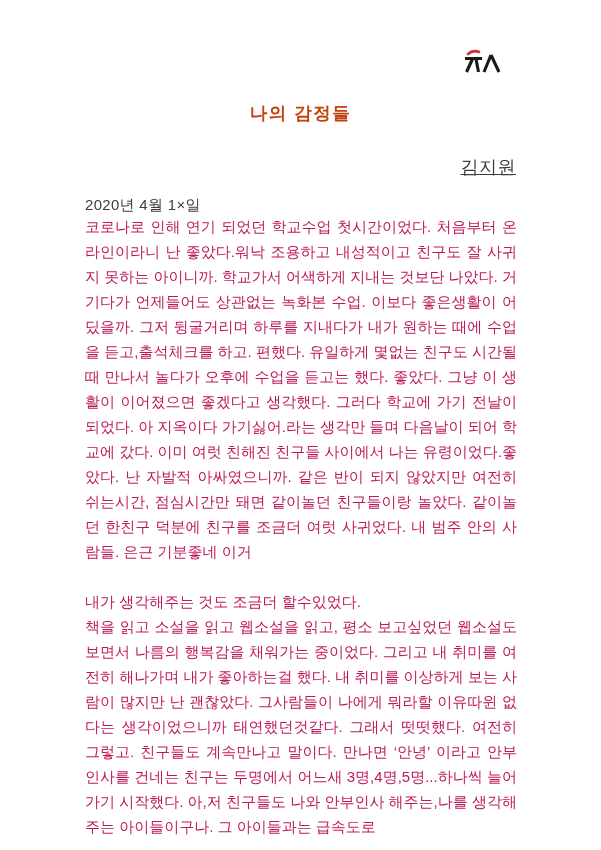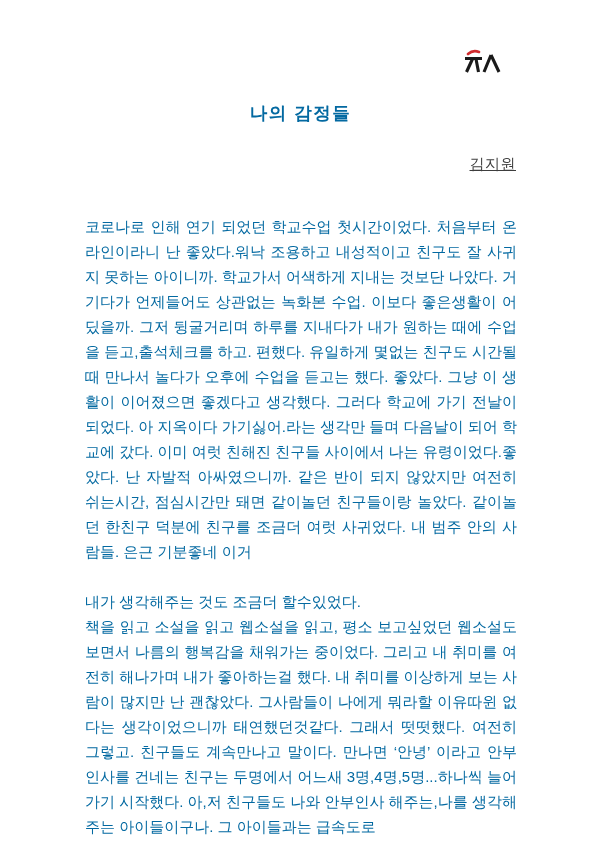--- a/index.html
+++ b/index.html
@@ -24,51 +24,51 @@
   .logo svg { display: block; width: 100%; height: 100%; }
   .title {
     position: absolute;
     top: 101px;
     left: 0;
     right: 0;
     margin: 0;
     text-align: center;
     font-size: 17.5px;
     font-weight: bold;
-    color: #0369a1;
+    color: #c2410c;
     letter-spacing: 1.5px;
   }
   .author {
     position: absolute;
     top: 155px;
     left: 85px;
     right: 85px;
     text-align: right;
-    font-size: 15px;
+    font-size: 18px;
     color: #3e3e3e;
     letter-spacing: 0.5px;
     text-decoration: underline;
   }
   .date {
     position: absolute;
     top: 196px;
     left: 85px;
     font-size: 15px;
     color: #3e3e3e;
     letter-spacing: 0.3px;
   }
   .body-text {
     position: absolute;
     top: 214px;
     left: 85px;
     width: 432px;
     font-size: 15px;
     line-height: 25px;
     text-align: justify;
-    color: #0369a1;
+    color: #be185d;
   }
   .para { margin: 0; }
   .para.gap-after { margin-bottom: 25px; }
 </style>
 </head>
 <body>
 
 <div class="page">
 
   <div class="logo">
@@ -76,20 +76,21 @@
       <path d="M4,5 Q9,0.5 15,3" fill="none" stroke-width="2.6" stroke-linecap="round" stroke="#d12b2e"></path>
       <path d="M1,9.5 L18,9.5 M8.5,10 L2.5,23 M12,10 L14.5,23" fill="none" stroke-width="3.1" stroke-linecap="butt" stroke="#1a1a1a"></path>
       <path d="M27,6 L20,23 M27,6 L35,23" fill="none" stroke-width="3.1" stroke-linecap="butt" stroke="#1a1a1a"></path>
     </svg>
   </div>
 
   <h1 class="title">나의 감정들</h1>
 
   <div class="author">김지원</div>
 
+  <div class="date">2020년 4월 1×일</div>
 
   <div class="body-text">
     <p class="para gap-after">코로나로 인해 연기 되었던 학교수업 첫시간이었다. 처음부터 온라인이라니 난 좋았다.워낙 조용하고 내성적이고 친구도 잘 사귀지 못하는 아이니까. 학교가서 어색하게 지내는 것보단 나았다. 거기다가 언제들어도 상관없는 녹화본 수업. 이보다 좋은생활이 어딨을까. 그저 뒹굴거리며 하루를 지내다가 내가 원하는 때에 수업을 듣고,출석체크를 하고. 편했다. 유일하게 몇없는 친구도 시간될때 만나서 놀다가 오후에 수업을 듣고는 했다. 좋았다. 그냥 이 생활이 이어졌으면 좋겠다고 생각했다. 그러다 학교에 가기 전날이 되었다. 아 지옥이다 가기싫어.라는 생각만 들며 다음날이 되어 학교에 갔다. 이미 여럿 친해진 친구들 사이에서 나는 유령이었다.좋았다. 난 자발적 아싸였으니까. 같은 반이 되지 않았지만 여전히 쉬는시간, 점심시간만 돼면 같이놀던 친구들이랑 놀았다. 같이놀던 한친구 덕분에 친구를 조금더 여럿 사귀었다. 내 범주 안의 사람들. 은근 기분좋네 이거</p>
     <p class="para">내가 생각해주는 것도 조금더 할수있었다.</p>
     <p class="para">책을 읽고 소설을 읽고 웹소설을 읽고, 평소 보고싶었던 웹소설도 보면서 나름의 행복감을 채워가는 중이었다. 그리고 내 취미를 여전히 해나가며 내가 좋아하는걸 했다. 내 취미를 이상하게 보는 사람이 많지만 난 괜찮았다. 그사람들이 나에게 뭐라할 이유따윈 없다는 생각이었으니까 태연했던것같다. 그래서 떳떳했다. 여전히 그렇고. 친구들도 계속만나고 말이다. 만나면 ‘안녕’ 이라고 안부인사를 건네는 친구는 두명에서 어느새 3명,4명,5명...하나씩 늘어가기 시작했다. 아,저 친구들도 나와 안부인사 해주는,나를 생각해주는 아이들이구나. 그 아이들과는 급속도로</p>
   </div>
 
 </div>
 
 </body></html>

